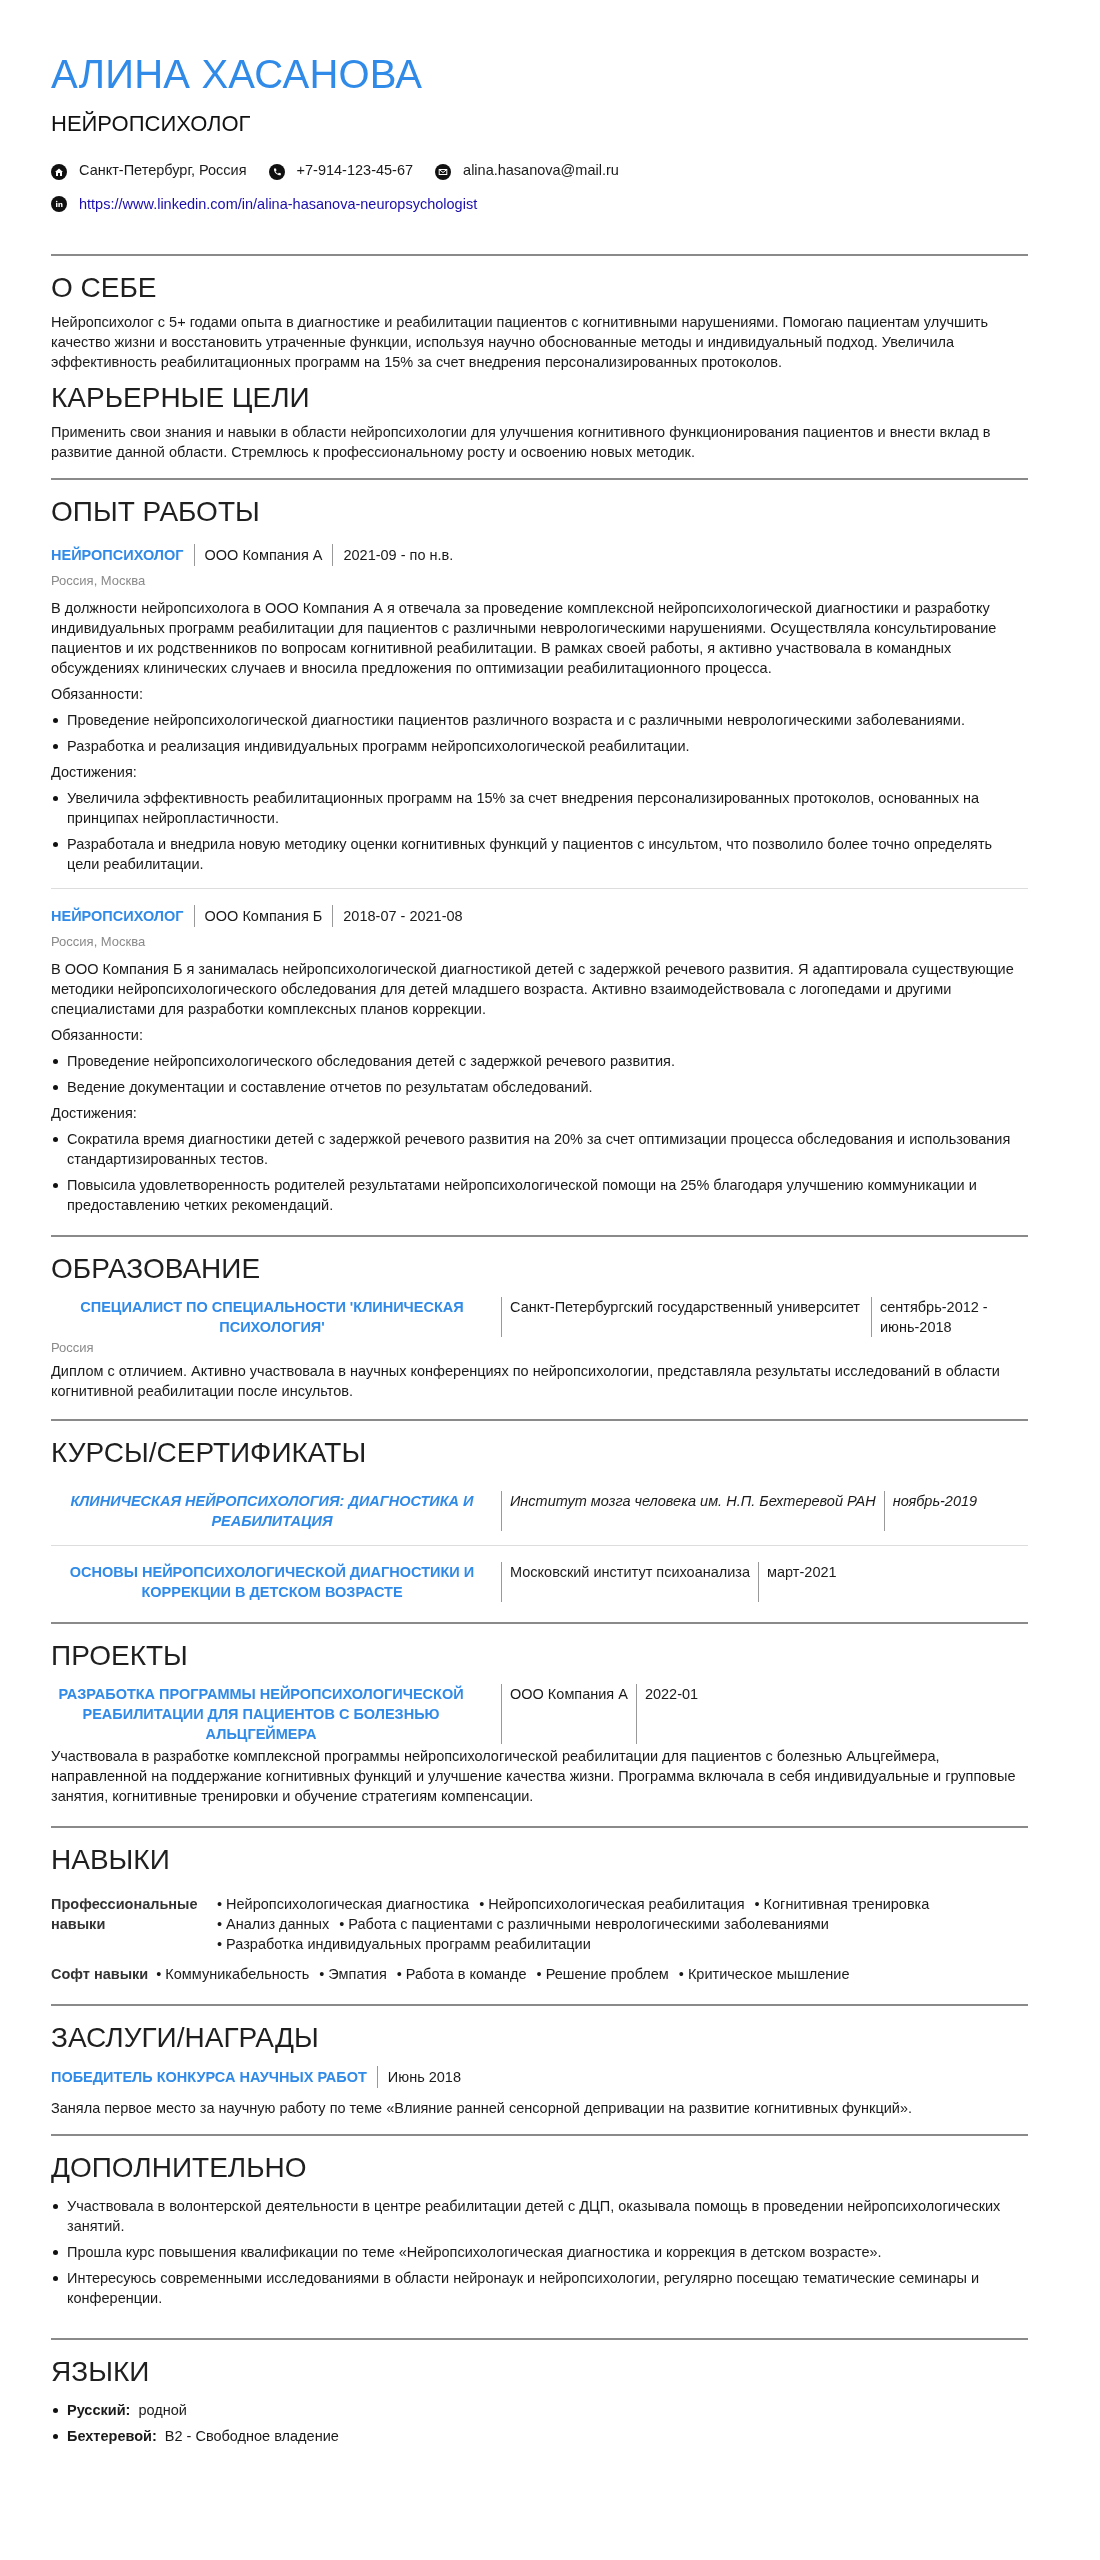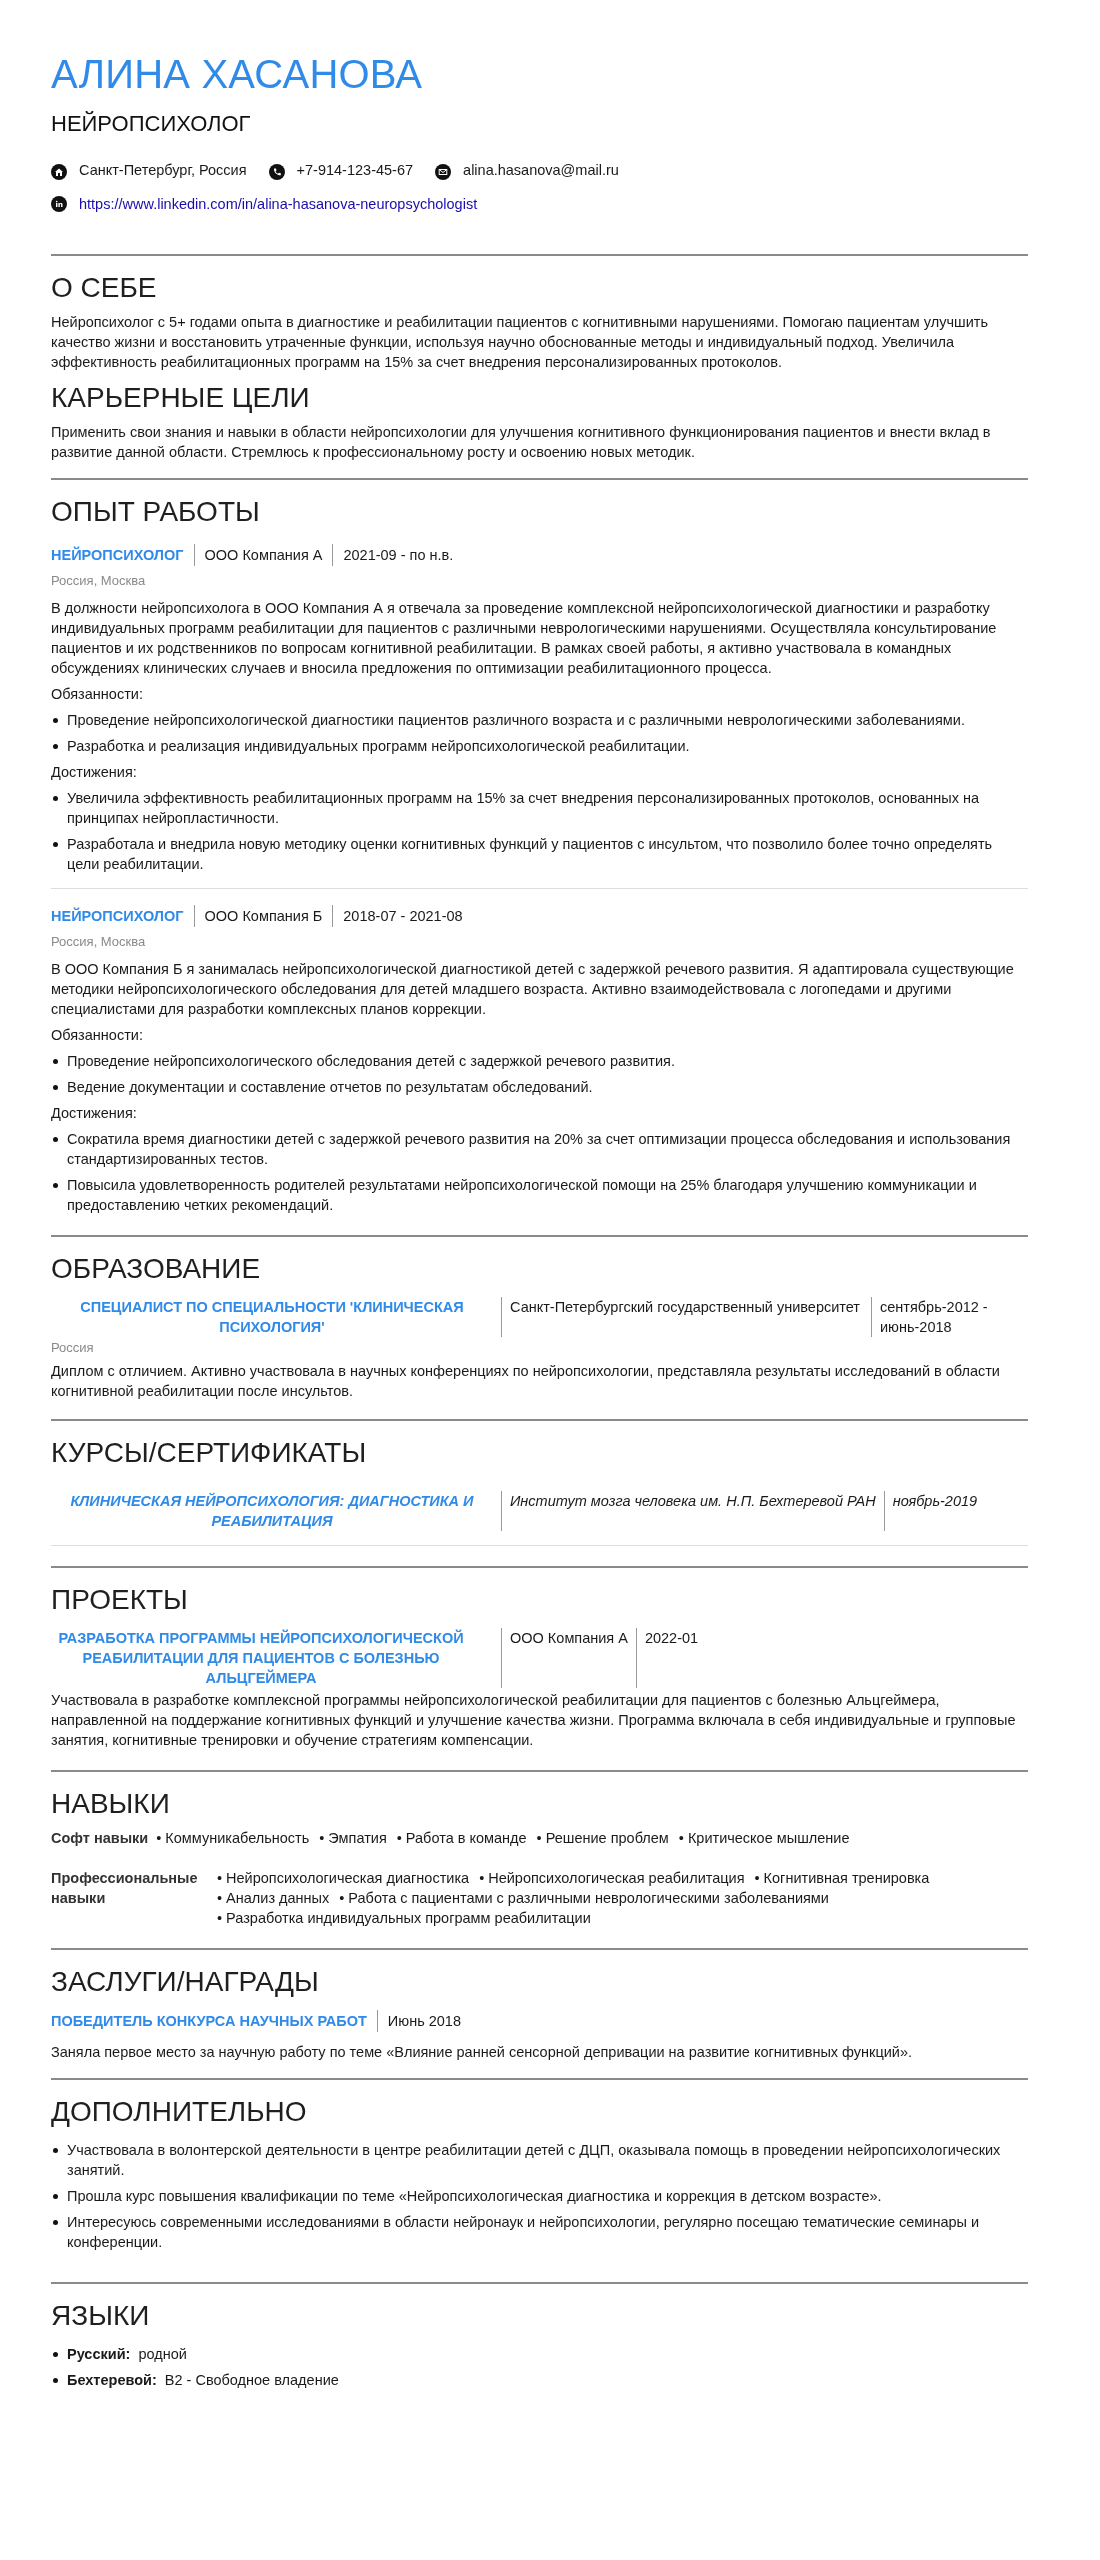--- a/index.html
+++ b/index.html
@@ -171,60 +171,66 @@
 
   <div style="margin-top:18px;">
     <div class="section-title">КУРСЫ/СЕРТИФИКАТЫ</div>
     <div class="grid3" style="grid-template-columns: 450px auto auto 1fr; margin-top:24px; min-height:40px;font-style:italic;">
       <div class="c blue-b">КЛИНИЧЕСКАЯ НЕЙРОПСИХОЛОГИЯ: ДИАГНОСТИКА И РЕАБИЛИТАЦИЯ</div>
       <div class="c">Институт мозга человека им. Н.П. Бехтеревой РАН</div>
       <div class="c">ноябрь-2019</div>
       <div></div>
     </div>
     <hr class="thin" style="margin-top:14px;">
+    <div class="grid3" style="grid-template-columns: 450px auto auto 1fr; margin-top:16px; min-height:40px;">
+      <div class="c blue-b">ОСНОВЫ НЕЙРОПСИХОЛОГИЧЕСКОЙ ДИАГНОСТИКИ И КОРРЕКЦИИ В ДЕТСКОМ ВОЗРАСТЕ</div>
+      <div class="c">Московский институт психоанализа</div>
+      <div class="c">март-2021</div>
+      <div></div>
+    </div>
   </div>
 
   <hr class="sec" style="margin-top:20px;">
 
   <div style="margin-top:18px;">
     <div class="section-title">ПРОЕКТЫ</div>
     <div class="grid3" style="grid-template-columns: 450px auto auto 1fr; margin-top:14px;">
       <div class="c blue-b" style="padding-right:30px;">РАЗРАБОТКА ПРОГРАММЫ НЕЙРОПСИХОЛОГИЧЕСКОЙ РЕАБИЛИТАЦИИ ДЛЯ ПАЦИЕНТОВ С БОЛЕЗНЬЮ АЛЬЦГЕЙМЕРА</div>
       <div class="c">ООО Компания А</div>
       <div class="c">2022-01</div>
       <div></div>
     </div>
     <p class="body" style="margin-top:2px;">Участвовала в разработке комплексной программы нейропсихологической реабилитации для пациентов с болезнью Альцгеймера, направленной на поддержание когнитивных функций и улучшение качества жизни. Программа включала в себя индивидуальные и групповые занятия, когнитивные тренировки и обучение стратегиям компенсации.</p>
   </div>
 
   <hr class="sec" style="margin-top:20px;">
 
   <div style="margin-top:18px;">
     <div class="section-title">НАВЫКИ</div>
-    <div class="skills-row" style="margin-top:10px;">
-      <div class="skills-label" style="margin-right:8px;">Софт навыки</div>
-      <div class="skill-items">
-        <span class="skill">Коммуникабельность</span>
-        <span class="skill">Эмпатия</span>
-        <span class="skill">Работа в команде</span>
-        <span class="skill">Решение проблем</span>
-        <span class="skill">Критическое мышление</span>
-      </div>
-    </div>
     <div class="skills-row" style="margin-top:20px;">
       <div class="skills-label" style="width:166px; flex:0 0 166px;">Профессиональные навыки</div>
       <div class="skill-items" style="width:830px;">
         <span class="skill">Нейропсихологическая диагностика</span>
         <span class="skill">Нейропсихологическая реабилитация</span>
         <span class="skill">Когнитивная тренировка</span>
         <span class="skill">Анализ данных</span>
         <span class="skill">Работа с пациентами с различными неврологическими заболеваниями</span>
         <span class="skill" style="width:100%;">Разработка индивидуальных программ реабилитации</span>
       </div>
     </div>
+    <div class="skills-row" style="margin-top:10px;">
+      <div class="skills-label" style="margin-right:8px;">Софт навыки</div>
+      <div class="skill-items">
+        <span class="skill">Коммуникабельность</span>
+        <span class="skill">Эмпатия</span>
+        <span class="skill">Работа в команде</span>
+        <span class="skill">Решение проблем</span>
+        <span class="skill">Критическое мышление</span>
+      </div>
+    </div>
   </div>
 
   <hr class="sec" style="margin-top:20px;">
 
   <div style="margin-top:18px;">
     <div class="section-title">ЗАСЛУГИ/НАГРАДЫ</div>
     <div class="job-head" style="margin-top:14px;">
       <span class="pos">ПОБЕДИТЕЛЬ КОНКУРСА НАУЧНЫХ РАБОТ</span>
       <span class="sep"></span>
       <span>Июнь 2018</span>

